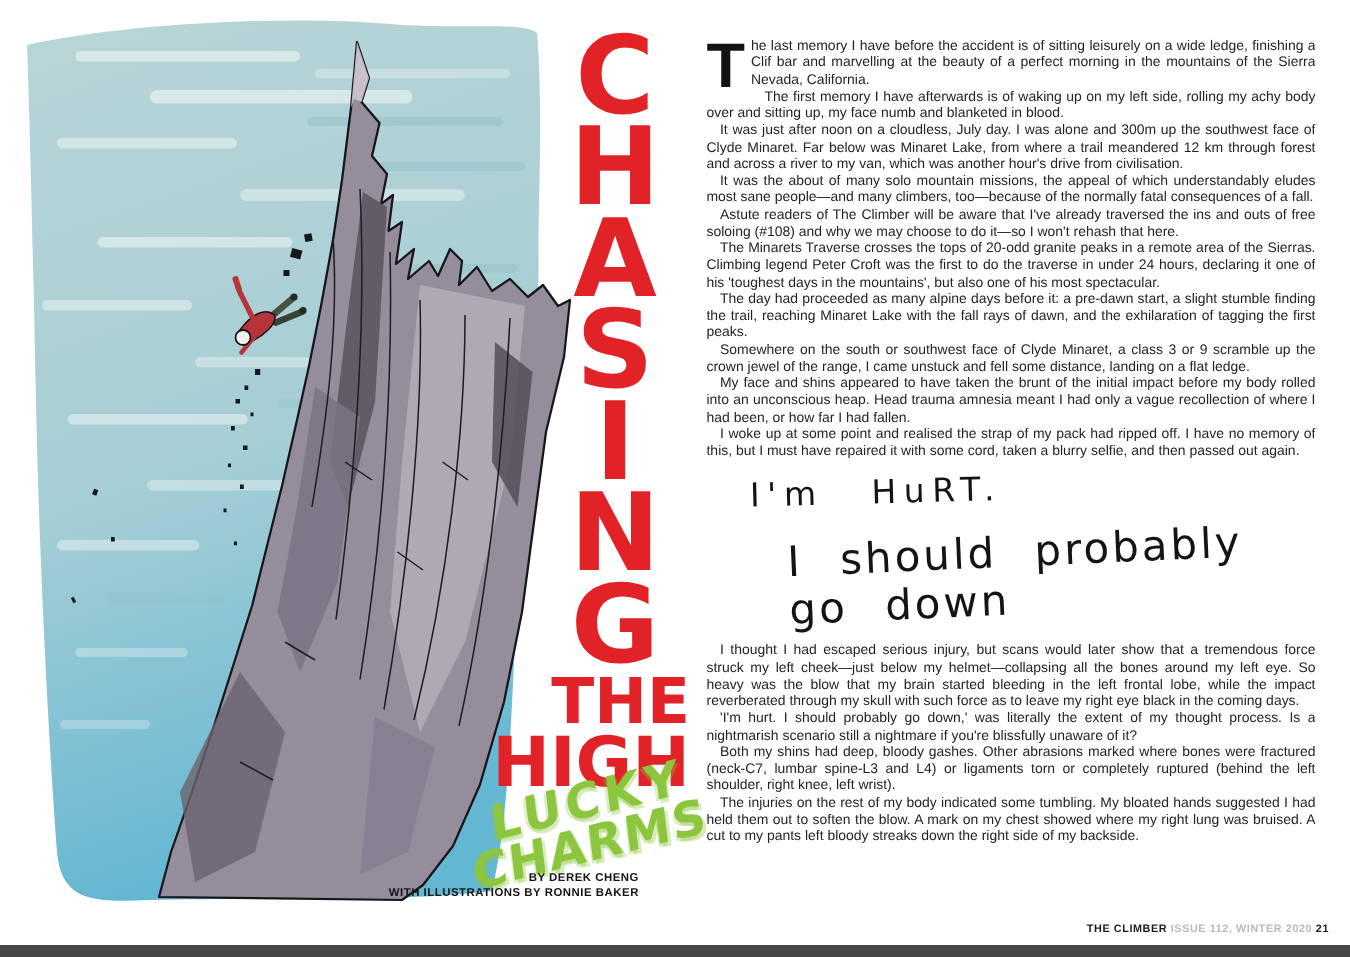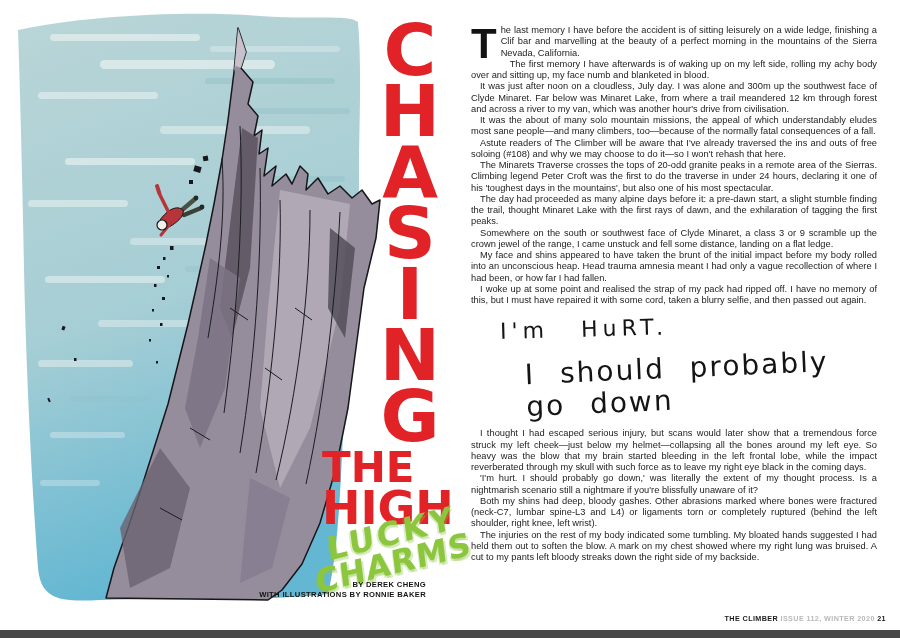--- a/index.html
+++ b/index.html
@@ -8,21 +8,21 @@
     background:#ffffff;font-family:"Liberation Sans",sans-serif;
   }
   
   .illo{position:absolute;left:10px;top:8px;}
   .chasing{
     position:absolute;left:366px;top:20px;width:88px;text-align:center;
     font-family:"DejaVu Sans",sans-serif;font-weight:bold;color:#e12328;
   }
   .chasing span{display:block;font-size:72px;line-height:61px;}
   .the-high{
-    position:absolute;left:322px;top:449px;width:138px;text-align:left;
+    position:absolute;left:322px;top:449px;width:138px;text-align:right;
     font-family:"DejaVu Sans",sans-serif;font-weight:bold;color:#e12328;
   }
   .the{font-size:42px;line-height:38px;letter-spacing:0px;display:block;}
   .high{font-size:46px;line-height:43px;letter-spacing:0px;display:block;}
   .graffiti{
     position:absolute;left:310px;top:520px;width:170px;text-align:center;
     transform:rotate(-14deg);color:#8cc63e;font-family:"DejaVu Sans",sans-serif;
     font-weight:bold;
   }
   .graffiti .g1{display:block;font-size:32px;line-height:27px;letter-spacing:3px;
@@ -187,21 +187,21 @@
 
 <div class="article">
   <p class="first"><span class="dropcap">T</span><span>he last memory I have before the accident is of sitting leisurely on a wide ledge, finishing a Clif bar and marvelling at the beauty of a perfect morning in the mountains of the Sierra Nevada, California.</span></p>
 
   <div>
       <p>The first memory I have afterwards is of waking up on my left side, rolling my achy body over and sitting up, my face numb and blanketed in blood.</p>
       <p>It was just after noon on a cloudless, July day. I was alone and 300m up the southwest face of Clyde Minaret. Far below was Minaret Lake, from where a trail meandered 12 km through forest and across a river to my van, which was another hour's drive from civilisation.</p>
       <p>It was the about of many solo mountain missions, the appeal of which understandably eludes most sane people—and many climbers, too—because of the normally fatal consequences of a fall.</p>
       <p>Astute readers of The Climber will be aware that I've already traversed the ins and outs of free soloing (#108) and why we may choose to do it—so I won't rehash that here.</p>
       <p>The Minarets Traverse crosses the tops of 20-odd granite peaks in a remote area of the Sierras. Climbing legend Peter Croft was the first to do the traverse in under 24 hours, declaring it one of his 'toughest days in the mountains', but also one of his most spectacular.</p>
-      <p>The day had proceeded as many alpine days before it: a pre-dawn start, a slight stumble finding the trail, thought Minaret Lake with the first rays of dawn, and the exhilaration of tagging the first peaks.</p>
+      <p>The day had proceeded as many alpine days before it: a pre-dawn start, a slight stumble finding the trail, reaching Minaret Lake with the fall rays of dawn, and the exhilaration of tagging the first peaks.</p>
       <p>Somewhere on the south or southwest face of Clyde Minaret, a class 3 or 9 scramble up the crown jewel of the range, I came unstuck and fell some distance, landing on a flat ledge.</p>
       <p>My face and shins appeared to have taken the brunt of the initial impact before my body rolled into an unconscious heap. Head trauma amnesia meant I had only a vague recollection of where I had been, or how far I had fallen.</p>
       <p>I woke up at some point and realised the strap of my pack had ripped off. I have no memory of this, but I must have repaired it with some cord, taken a blurry selfie, and then passed out again.</p>
     </div>
 
   <div class="handwriting">
     <div class="hw1">I'm  HuRT.</div>
     <div class="hw2">I should probably go down</div>
   </div>
 

